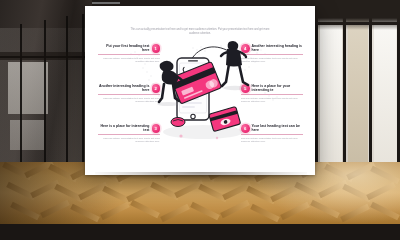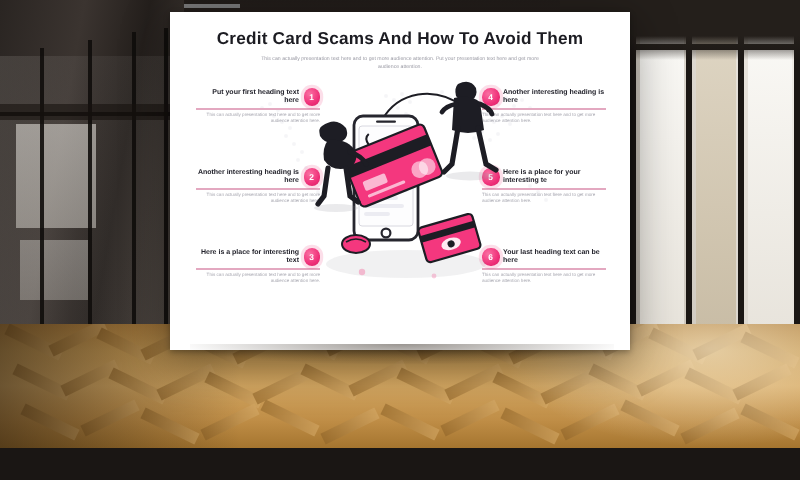--- a/index.html
+++ b/index.html
@@ -257,21 +257,20 @@
           <circle cx="150" cy="61" r="1"></circle>
           <circle cx="154" cy="58" r="1"></circle>
         <circle cx="158" cy="62" r="1"></circle>
           <circle cx="152" cy="65" r="1"></circle>
           <circle cx="156" cy="68" r="1"></circle>
         <circle cx="160" cy="72" r="1"></circle>
           <circle cx="164" cy="69" r="1"></circle>
       </g>
     </svg>
 
-    <div class="slide-title">Credit Card Scams And How To Avoid Them</div>
     <div class="slide-sub">This can actually presentation text here and to get more audience attention. Put your presentation text here and get more audience attention.</div>
 
     <div class="item left" style="left:13px;top:38px;">
       <div class="head">
         <div class="htxt" style="flex:1;">Put your first heading text here</div>
         <div class="badge">1</div>
       </div>
       <div class="body">This can actually presentation text here and to get more audience attention here.</div>
     </div>
 

